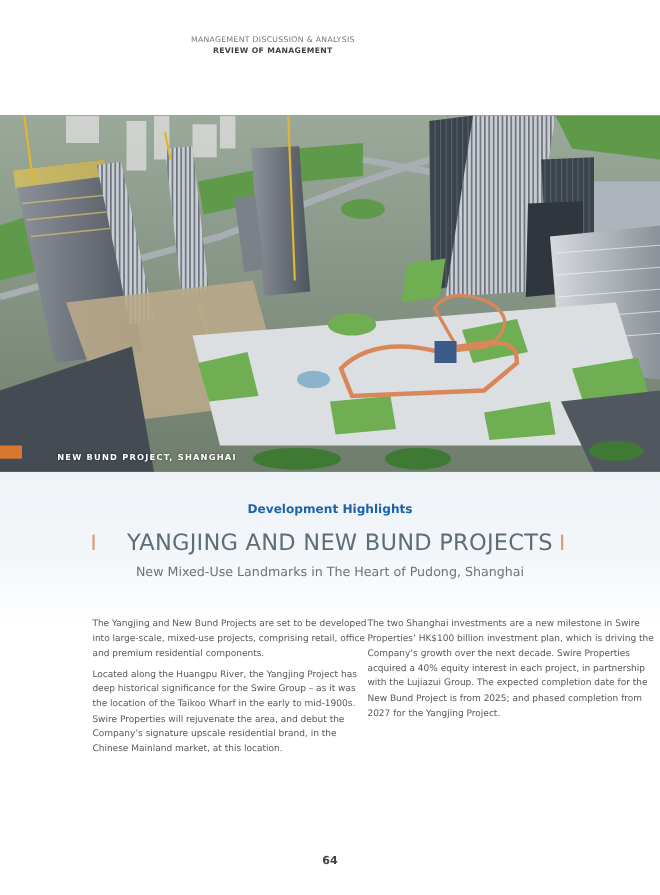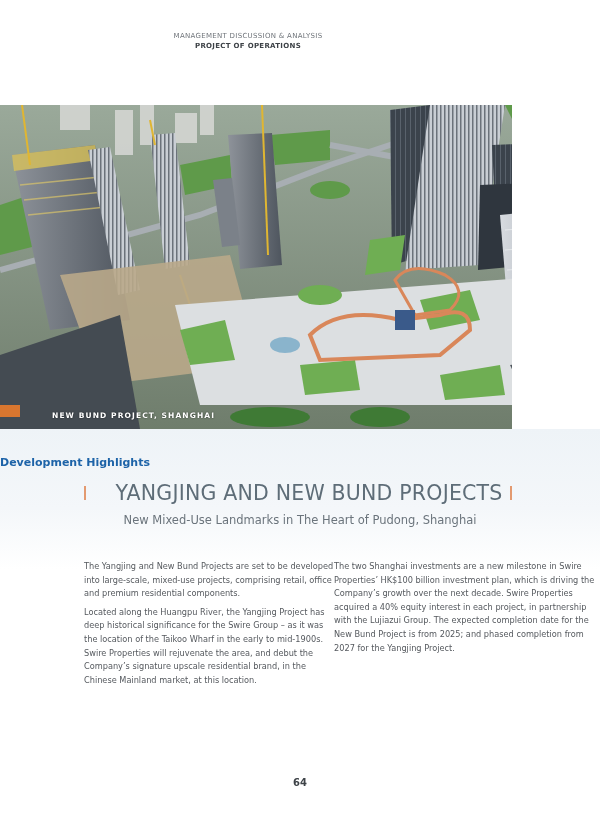--- a/index.html
+++ b/index.html
@@ -3,48 +3,48 @@
   <meta charset="utf-8">
   <style>
     * { box-sizing: border-box; margin: 0; padding: 0; }
     html, body { width: 600px; height: 814px; background: #ffffff; overflow: hidden; }
     body { position: relative; font-family: "DejaVu Sans", "Liberation Sans", sans-serif; color: #4a4f55; }
 
     .header { position: absolute; top: 31px; left: 0; width: 496px; text-align: center; }
     .header .section { font-size: 7px; letter-spacing: 0.3px; color: #6f747a; line-height: 10px; }
     .header .subsection { font-size: 7px; font-weight: bold; letter-spacing: 0.3px; color: #3d4247; line-height: 11px; }
 
-    .photo { position: absolute; top: 105px; left: 0; width: 512px; height: 324px; overflow: hidden; background: #701a75; }
+    .photo { position: absolute; top: 105px; left: 0; width: 600px; height: 324px; overflow: hidden; background: #701a75; }
     .photo svg { display: block; }
     .photo-caption { position: absolute; left: 52px; bottom: 9px; font-size: 7.5px; font-weight: bold; letter-spacing: 1.1px; color: #ffffff; text-shadow: 0 0 2px rgba(0,0,0,0.6); }
 
     .panel { position: absolute; top: 429px; left: 0; width: 600px; height: 385px;
              background: linear-gradient(to bottom, #eef3f7 0px, #f4f7fa 80px, #ffffff 140px); }
 
-    .kicker { position: absolute; top: 456px; left: 0; width: 600px; text-align: left; font-size: 11px; font-weight: bold; color: #1d63a8; }
+    .kicker { position: absolute; top: 456px; left: 0; width: 600px; text-align: center; font-size: 11px; font-weight: bold; color: #1d63a8; }
     .title-row { position: absolute; top: 478px; left: 0; width: 600px; height: 30px; display: flex; justify-content: center; align-items: center; padding-left: 18px; }
     .title-row .bar { width: 1.5px; height: 14px; background: #e39a70; }
     .title-row .bar.left { position: absolute; left: 84px; top: 8px; }
     .title-row .bar.right { position: absolute; left: 510px; top: 8px; }
     .title { font-size: 20.5px; color: #5e6d78; letter-spacing: 0.2px; font-weight: normal; }
     .subtitle { position: absolute; top: 513px; left: 0; width: 600px; text-align: center; font-size: 11.5px; color: #6b747c; }
 
     .col { position: absolute; top: 560px; width: 250px; font-size: 8.2px; line-height: 13.6px; color: #55595e; margin-left: 32px; }
     .col.left { left: 52px; }
     .col.right { left: 302px; width: 262px; }
     .col p { margin-bottom: 5px; }
 
     .page-number { position: absolute; top: 777px; left: 0; width: 600px; text-align: center; font-size: 10px; color: #3d4247; font-weight: bold; }
   </style>
 </head>
 <body>
 
 <div class="header">
   <div class="section">MANAGEMENT DISCUSSION &amp; ANALYSIS</div>
-  <div class="subsection">PROJECT OF OPERATIONS</div>
+  <div class="subsection">REVIEW OF MANAGEMENT</div>
 </div>
 
 <div class="photo" aria-label="Aerial view of the New Bund Project, Shanghai with towers under construction and a green-roofed mixed-use complex">
   <svg width="600" height="324" viewBox="0 0 600 324">
     <defs>
       <linearGradient id="sky" x1="0" y1="0" x2="0" y2="1">
         <stop offset="0" stop-color="#9aa99a"></stop>
         <stop offset="1" stop-color="#6f7d6c"></stop>
       </linearGradient>
       <linearGradient id="towerL" x1="0" y1="0" x2="1" y2="0">

